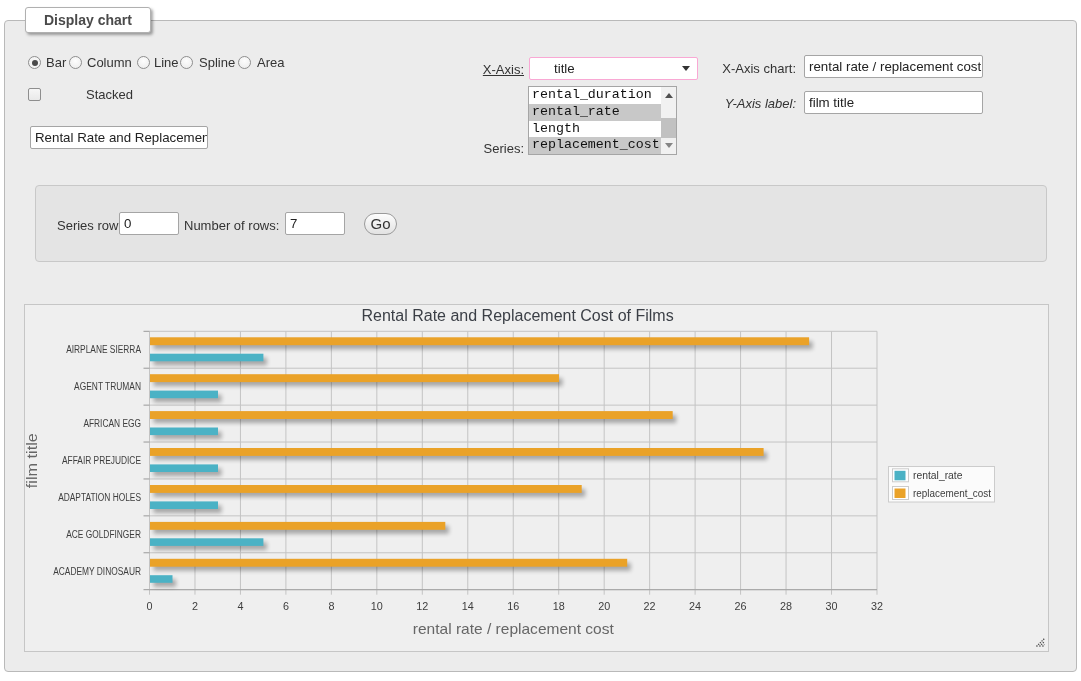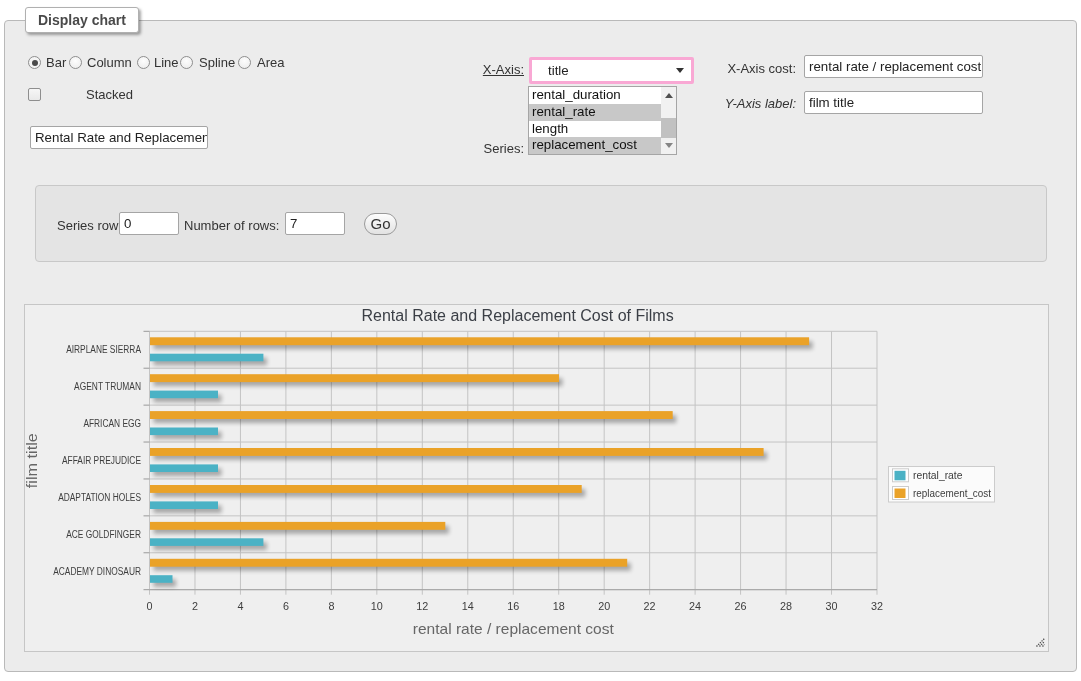--- a/index.html
+++ b/index.html
@@ -1,30 +1,30 @@
 <!DOCTYPE html>
 <html><head>
 <meta charset="utf-8">
 <style>
 * { margin:0; padding:0; box-sizing:content-box; }
 html,body { width:1081px; height:681px; background:#fff; font-family:"Liberation Sans",sans-serif; }
 #page { position:relative; width:1081px; height:681px; overflow:hidden; }
 .abs { position:absolute; }
 #fieldset { left:4px; top:20px; width:1071px; height:650px; border:1px solid #b9b9b9; border-radius:4px; background:#ececec; }
-#legendbox { left:25px; top:7px; height:24px; line-height:24px; padding:0 12px; background:#fff; border:1px solid #b0b0b0; border-radius:3px; box-shadow:2px 2px 3px rgba(0,0,0,0.35); font-size:14px; font-weight:bold; color:#4a4a4a; }
+#legendbox { left:25px; top:7px; height:24px; line-height:24px; padding:0 18px; background:#fff; border:1px solid #b0b0b0; border-radius:3px; box-shadow:2px 2px 3px rgba(0,0,0,0.35); font-size:14px; font-weight:bold; color:#4a4a4a; }
 .lbl { font-size:13px; color:#333; white-space:nowrap; }
 .radio { width:11px; height:11px; border:1px solid #8e8e8e; border-radius:50%; background:#f1f1f1; background:radial-gradient(circle at 50% 35%, #fdfdfd 0%, #ececec 90%); }
 .radio.on { background:#f4f4f4; }
 .radio.on::after { content:""; position:absolute; left:2.5px; top:2.5px; width:6px; height:6px; border-radius:50%; background:#4a4a4a; }
 .checkbox { width:11px; height:11px; border:1px solid #8e8e8e; border-radius:2px; background:linear-gradient(#f6f6f6,#e9e9e9); }
 .tinput { background:#fff; border:1px solid #a5a5a5; border-radius:2px; font-size:13.3px; color:#222; line-height:21px; padding:0 4px; white-space:nowrap; overflow:hidden; }
-#xsel { left:529px; top:57px; width:143px; height:21px; background:#fff; border:3px solid #f9a8d4; border-radius:2px; font-size:13.3px; color:#222; line-height:21px; padding-left:16px; }
+#xsel { left:529px; top:57px; width:143px; height:21px; background:#fff; border:1px solid #f9a8d4; border-radius:2px; font-size:13.3px; color:#222; line-height:21px; padding-left:24px; }
 #xsel .arr { position:absolute; right:7px; top:8px; width:0; height:0; border-left:4px solid transparent; border-right:4px solid transparent; border-top:5px solid #333; }
 #listbox { left:528px; top:86px; width:147px; height:67px; background:#fff; border:1px solid #a5a5a5; font-size:13.3px; color:#111; overflow:hidden; }
-#listbox .opt { height:16.75px; line-height:16.75px; padding-left:3px; white-space:nowrap; }
+#listbox .opt { height:16.75px; line-height:16.75px; padding-left:3px; white-space:nowrap;font-family:Liberation Mono, monospace; }
 #listbox .sel { background:#c8c8c8; }
 #sbar { position:absolute; right:0; top:0; width:15px; height:67px; background:#f1f1f1; }
 #sbar .thumb { position:absolute; left:0; top:31px; width:15px; height:20px; background:#c1c1c1; }
 .tri-up { position:absolute; left:3.5px; top:6px; width:0; height:0; border-left:4px solid transparent; border-right:4px solid transparent; border-bottom:5px solid #505050; }
 .tri-dn { position:absolute; left:3.5px; bottom:6px; width:0; height:0; border-left:4px solid transparent; border-right:4px solid transparent; border-top:5px solid #858585; }
 #graybox { left:35px; top:185px; width:1010px; height:75px; background:#e4e4e4; border:1px solid #c8c8c8; border-radius:4px; }
 #gobtn { left:364px; top:213px; width:31px; height:20px; border:1px solid #9a9a9a; border-radius:11px; background:linear-gradient(#fdfdfd,#e2e2e2); font-size:15px; color:#333; text-align:center; line-height:20px; }
 #chart { left:24px; top:304px; }
 </style>
 </head>
@@ -57,21 +57,21 @@
     <div class="opt">length</div>
     <div class="opt sel">replacement_cost</div>
     <div id="sbar">
         <span class="tri-up"></span>
         <span class="thumb"></span>
         <span class="tri-dn"></span>
       </div>
   </div>
   <div class="abs lbl" style="left:420px;top:141px;width:104px;text-align:right;">Series:</div>
 
-  <div class="abs lbl" style="left:690px;top:61px;width:106px;text-align:right;">X-Axis cost:</div>
+  <div class="abs lbl" style="left:690px;top:61px;width:106px;text-align:right;">X-Axis chart:</div>
   <div class="abs tinput" style="left:804px;top:55px;width:169px;">rental rate / replacement cost</div>
   <div class="abs lbl" style="left:690px;top:96px;width:106px;text-align:right;font-style:italic;">Y-Axis label:</div>
   <div class="abs tinput" style="left:804px;top:91px;width:169px;">film title</div>
 
   <div class="abs" id="graybox"></div>
   <div class="abs lbl" style="left:57px;top:218px;">Series row:</div>
   <div class="abs tinput" style="left:119px;top:212px;width:50px;">0</div>
   <div class="abs lbl" style="left:184px;top:218px;">Number of rows:</div>
   <div class="abs tinput" style="left:285px;top:212px;width:50px;">7</div>
   <div class="abs" id="gobtn">Go</div>

